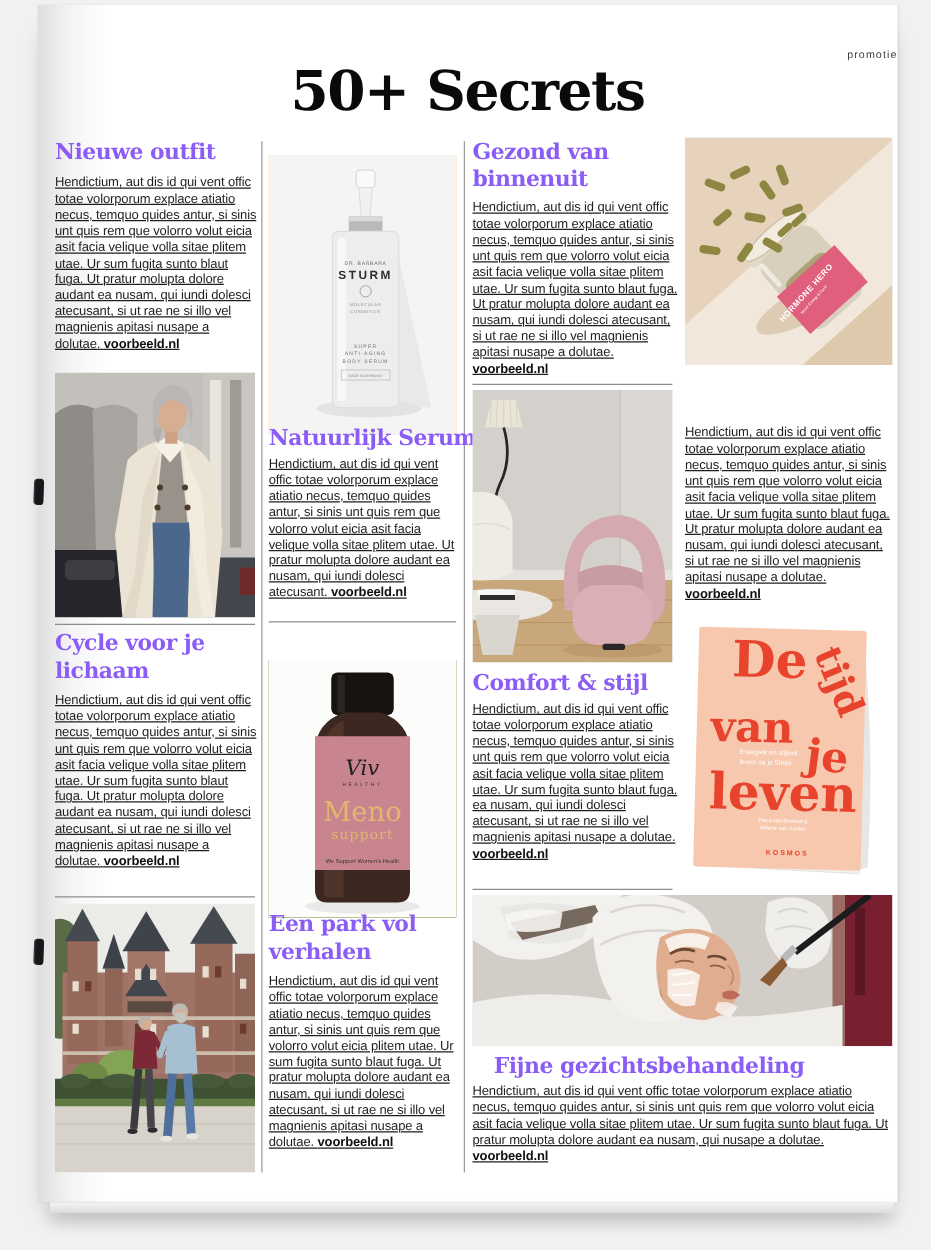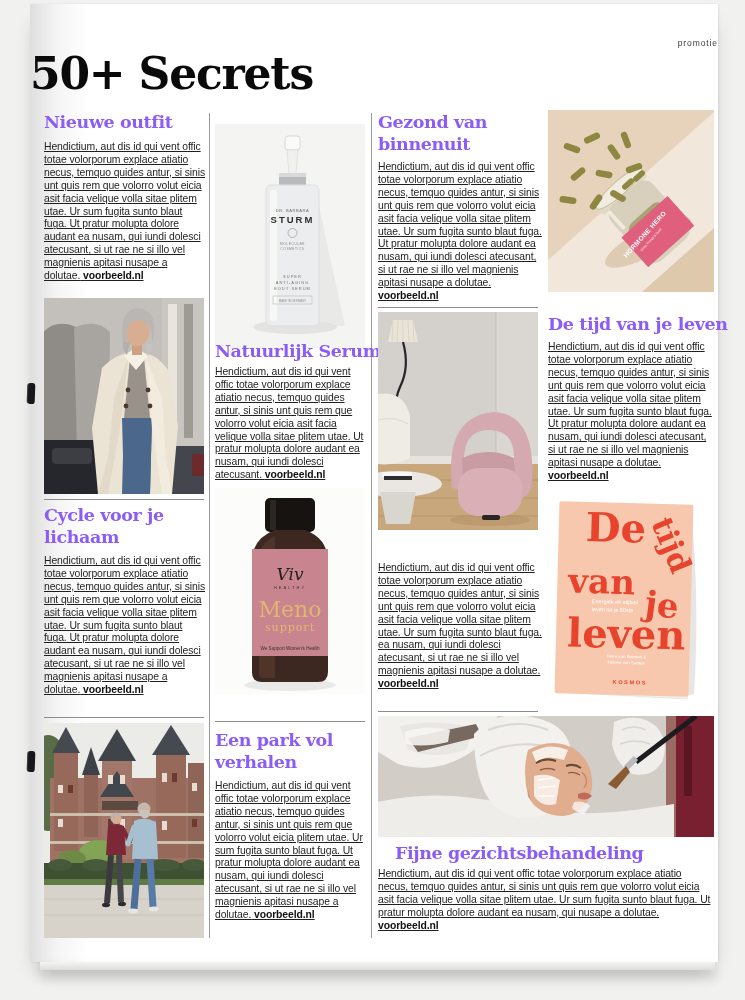--- a/index.html
+++ b/index.html
@@ -26,21 +26,21 @@
   .staple{
     position:absolute;left:-3px;width:8px;height:21px;background:#17161a;
     border-radius:3px;transform:rotate(2deg);
     box-shadow:inset 1px 0 1px rgba(255,255,255,.18);
   }
   .kicker{
     position:absolute;top:34px;left:0;right:0;text-align:right;
     font-size:8.5px;letter-spacing:.9px;color:#3c3c3c;
   }
   .main-title{
-    position:absolute;top:46px;left:0;right:0;text-align:left;
+    position:absolute;top:46px;left:0;right:0;text-align:center;
     font-family:"DejaVu Serif", serif;font-weight:700;
     font-size:44px;letter-spacing:-1.2px;color:#0a0a0a;line-height:1.1;
   }
   h2.story-title{
     position:absolute;margin:0;
     font-family:"DejaVu Serif", serif;font-weight:700;
     font-size:17.5px;line-height:22px;letter-spacing:-.4px;color:#8b5cf6;
   }
   h2.one-line{white-space:nowrap;}
   p.story-body{
@@ -191,21 +191,21 @@
       <text x="77.5" y="160" text-anchor="middle" font-size="4" letter-spacing="1" fill="#757575">ANTI-AGING</text>
       <text x="77.5" y="166" text-anchor="middle" font-size="4" letter-spacing="1" fill="#757575">BODY SERUM</text>
       <rect x="58" y="172" width="39" height="8" fill="none" stroke="#bbbbbb" stroke-width="0.6"></rect>
       <text x="77.5" y="177.5" text-anchor="middle" font-size="2.9" fill="#8f8f8f">MADE IN GERMANY</text>
     </svg>
   </div>
 
   <h2 class="story-title one-line" style="left:185px;top:336px;">Natuurlijk Serum</h2>
   <p class="story-body" style="left:185px;top:362px;width:152px;"><span>Hendictium, aut dis id qui vent offic totae volorporum explace atiatio necus, temquo quides antur, si sinis unt quis rem que volorro volut eicia asit facia velique volla sitae plitem utae. Ut pratur molupta dolore audant ea nusam, qui iundi dolesci atecusant.</span> <strong>voorbeeld.nl</strong></p>
 
-  <div class="photo" style="left:185px;top:484px;width:150px;height:206px;background:#4d7c0f;">
+  <div class="photo" style="left:185px;top:524px;width:150px;height:206px;background:#4d7c0f;">
     <svg viewBox="0 0 150 206" width="150" height="206">
       <rect width="150" height="206" fill="#fcfcfb"></rect>
       <ellipse cx="75" cy="197" rx="46" ry="6" fill="#e9e9e7"></ellipse>
       <rect x="50" y="10" width="50" height="34" rx="5" fill="#161310"></rect>
       <rect x="55" y="12" width="6" height="30" fill="#2b2622"></rect>
       <path d="M60,42 H90 Q112,50 113,72 L113,184 Q113,194 103,194 H47 Q37,194 37,184 L37,72 Q38,50 60,42 Z" fill="#3c2820"></path>
       <path d="M44,70 Q44,56 60,48 L60,190 H47 Q44,190 44,184 Z" fill="#55392e" opacity="0.7"></path>
       <rect x="37" y="61" width="76" height="107" fill="#c9858f"></rect>
       <text x="75" y="92" text-anchor="middle" class="serif" font-style="italic" font-size="17" fill="#221f1e">Viv</text>
       <text x="75" y="101" text-anchor="middle" font-size="4" letter-spacing="2" fill="#3a3434">HEALTHY</text>
@@ -239,20 +239,21 @@
       <rect x="4" y="160" width="30" height="5" fill="#f6f6f4"></rect>
       <rect x="6" y="164" width="28" height="4" fill="#2e2e30"></rect>
       <ellipse cx="112" cy="208" rx="40" ry="6" fill="#b08c60" opacity="0.45"></ellipse>
       <path d="M74,176 Q66,104 116,100 Q158,102 154,170 Q153,186 138,188 L136,146 Q136,116 108,118 Q86,120 86,148 L84,178 Z" fill="#d4a9af"></path>
       <path d="M84,146 Q110,134 136,146 L138,188 Q112,200 86,190 Z" fill="#c99ba3"></path>
       <rect x="80" y="156" width="64" height="48" rx="20" fill="#dab0b6"></rect>
       <rect x="104" y="203" width="18" height="5" rx="2" fill="#2a2625"></rect>
     </svg>
   </div>
 
+  <h2 class="story-title one-line" style="left:348px;top:532px;">Comfort &amp; stijl</h2>
   <p class="story-body" style="left:348px;top:558px;width:164px;"><span>Hendictium, aut dis id qui vent offic totae volorporum explace atiatio necus, temquo quides antur, si sinis unt quis rem que volorro volut eicia asit facia velique volla sitae plitem utae. Ur sum fugita sunto blaut fuga. ea nusam, qui iundi dolesci atecusant, si ut rae ne si illo vel magnienis apitasi nusape a dolutae.</span> <strong>voorbeeld.nl</strong></p>
 
   <div class="photo" style="left:518px;top:106px;width:166px;height:182px;">
     <svg viewBox="0 0 166 182" width="166" height="182">
       <rect width="166" height="182" fill="#e7d3bb"></rect>
       <path d="M0,150 L166,2 V182 H0 Z" fill="#f1e8db"></path>
       <path d="M166,118 V182 H94 Z" fill="#dfc9ad"></path>
       <ellipse cx="100" cy="132" rx="48" ry="14" fill="#cdb391" opacity="0.55" transform="rotate(-28 100 132)"></ellipse>
       <g transform="rotate(-42 95 108)">
         <rect x="67" y="70" width="60" height="10" rx="4" fill="#e3dac6"></rect>
@@ -276,21 +277,20 @@
         <rect x="-8.5" y="-3.2" width="17" height="6.5" rx="3.2" transform="translate(86,58) rotate(-20)"></rect>
         <rect x="-8.5" y="-3.2" width="17" height="6.5" rx="3.2" transform="translate(20,90) rotate(8)"></rect>
         <rect x="-8.5" y="-3.2" width="17" height="6.5" rx="3.2" transform="translate(48,92) rotate(-55)"></rect>
         <rect x="-8.5" y="-3.2" width="17" height="6.5" rx="3.2" transform="translate(70,86) rotate(30)"></rect>
         <rect x="-7" y="-2.8" width="14" height="5.6" rx="2.8" transform="translate(80,74) rotate(-42)"></rect>
         <rect x="-7" y="-2.8" width="14" height="5.6" rx="2.8" transform="translate(91,66) rotate(-42)"></rect>
       </g>
     </svg>
   </div>
 
-  <h2 class="story-title one-line" style="left:518px;top:309px;">De tijd van je leven</h2>
   <p class="story-body" style="left:518px;top:337px;width:166px;"><span>Hendictium, aut dis id qui vent offic totae volorporum explace atiatio necus, temquo quides antur, si sinis unt quis rem que volorro volut eicia asit facia velique volla sitae plitem utae. Ur sum fugita sunto blaut fuga. Ut pratur molupta dolore audant ea nusam, qui iundi dolesci atecusant, si ut rae ne si illo vel magnienis apitasi nusape a dolutae.</span> <strong>voorbeeld.nl</strong></p>
 
   <div class="photo" style="left:518px;top:494px;width:166px;height:209px;background:#ffffff;">
     <svg viewBox="0 0 166 209" width="166" height="209">
       <rect width="166" height="209" fill="#ffffff"></rect>
       <path d="M143,14 Q152,100 146,196 L138,198 Q146,100 137,12 Z" fill="#e6e6e4"></path>
       <path d="M12,186 L140,192 L139,201 L10,194 Z" fill="#f1f1ee" stroke="#d9d9d6" stroke-width="0.6"></path>
       <g transform="rotate(1.5 76 100)">
         <rect x="9" y="5" width="134" height="192" rx="2" fill="#f7c8ad"></rect>
         <g fill="#e8432c">

